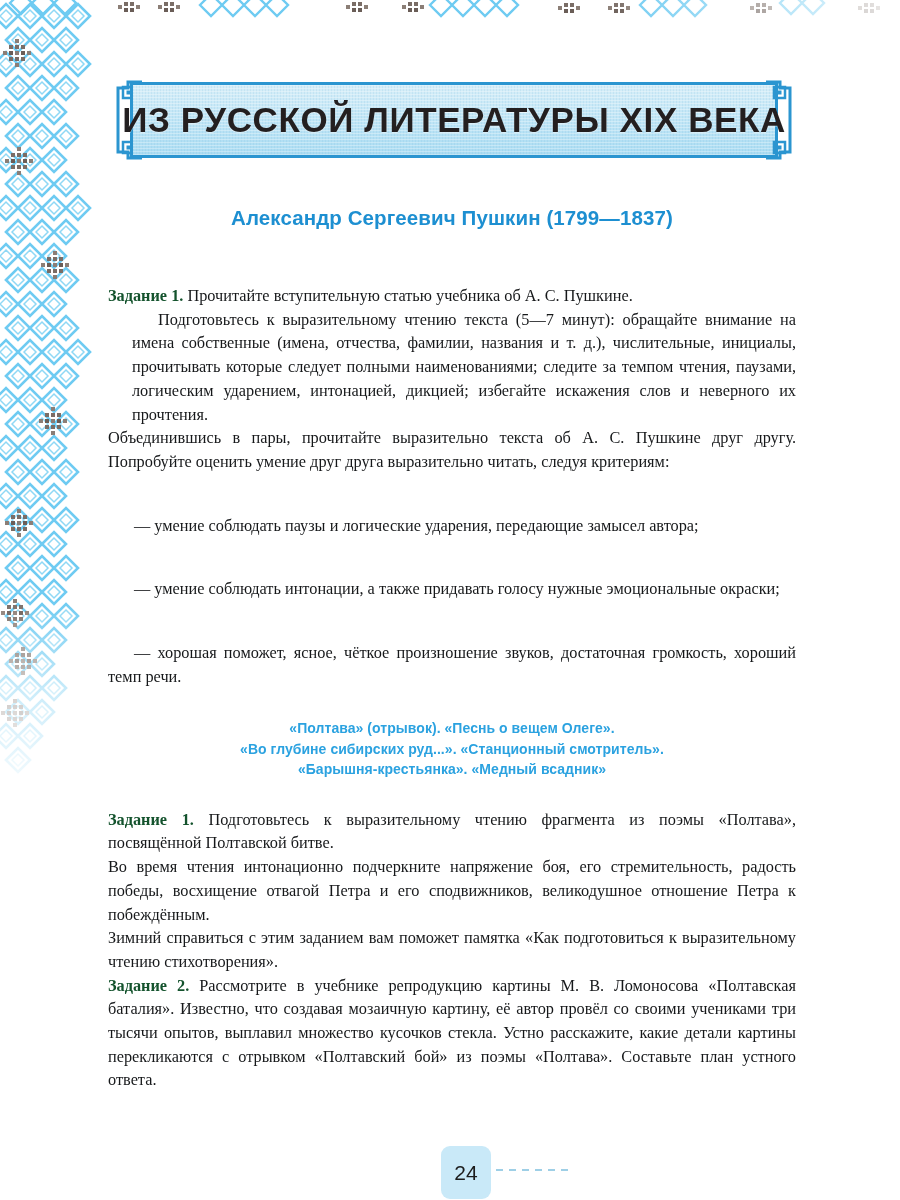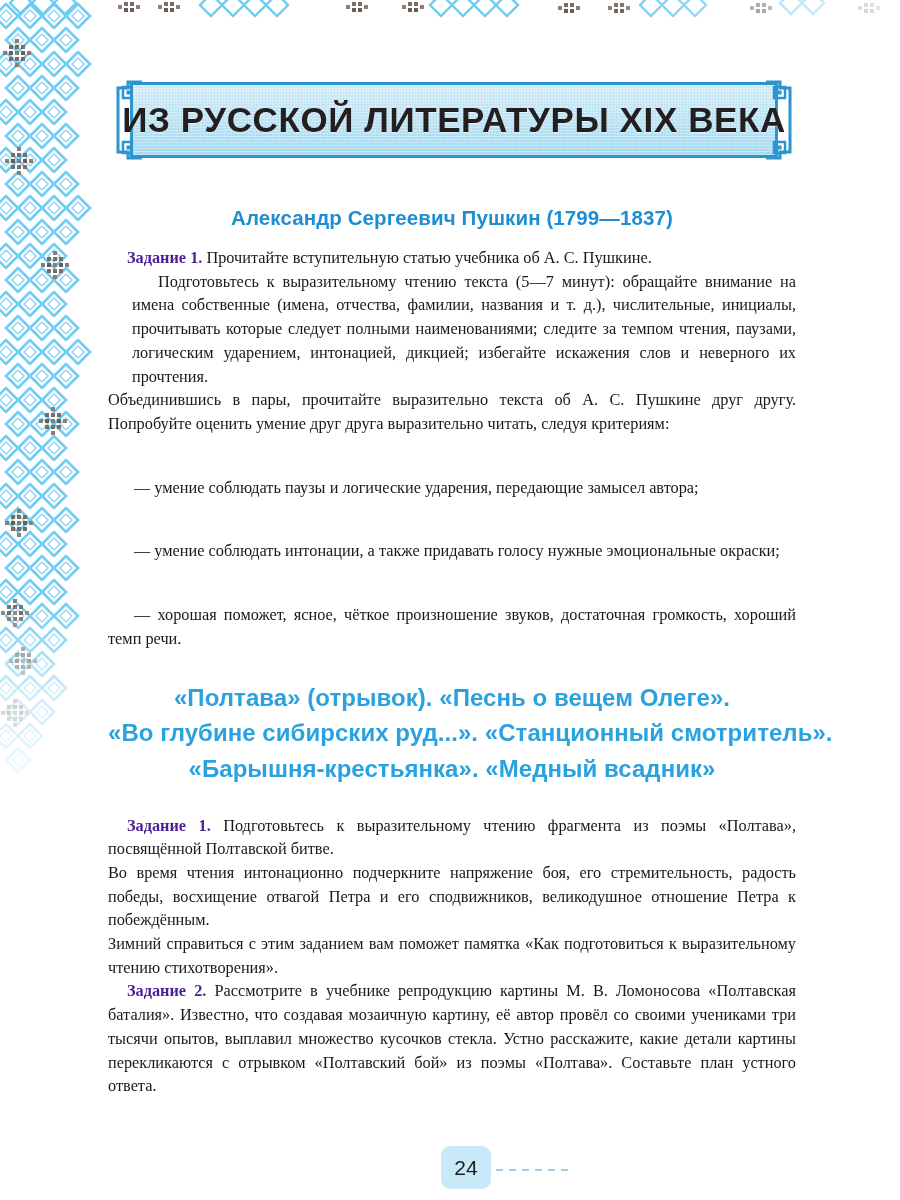--- a/index.html
+++ b/index.html
@@ -111,73 +111,72 @@
     top: 206px;
     width: 688px;
   }
 
   .author-heading {
     font-family: "Liberation Sans", sans-serif;
     font-weight: bold;
     font-size: 20.5px;
     color: #1d8fd1;
     text-align: center;
-    margin: 0 0 16px 0;
+    margin: 0 0 54px 0;
     letter-spacing: .1px;
   }
 
   p.body {
     margin: 0 0 0 0;
     font-size: 16.3px;
     line-height: 1.455;
     color: #16181a;
     text-align: justify;
     text-justify: inter-word;
   }
   p.indent { text-indent: 26px; margin-left: 24px; }
   .gap-s  { margin-bottom: 11px; }
   .gap-m  { margin-bottom: 20px; }
   .gap-l  { margin-bottom: 27px; }
 
   .task-label {
-    color: #4c1d95;
+    color: #14532d;
     font-weight: bold;
-    margin-left: 19px;
   }
 
   .criteria { margin-top: 13px; }
   .criteria p { text-indent: 26px; margin-top: 40px; }
 
   
   .works {
     margin: 30px 0 28px 0;
     text-align: center;
     font-family: "Liberation Sans", sans-serif;
     font-weight: bold;
-    font-size: 24px;
+    font-size: 14px;
     line-height: 1.46;
     color: #2ba2e0;
     letter-spacing: .05px;
   }
   .works div { white-space: nowrap; }
 
   
   .footer {
     position: absolute;
     left: 0;
     top: 1138px;
     width: 900px;
     height: 60px;
   }
   .page-num-box {
     position: absolute;
     left: 441px;
     top: 8px;
     width: 50px;
-    height: 43px;
+    height: 53px;
     border-radius: 9px;
     background: #c9e9f8;
     display: flex;
     align-items: center;
     justify-content: center;
     font-family: "Liberation Sans", sans-serif;
     font-size: 21px;
     font-weight: normal;
     color: #1c1c1c;
   }

